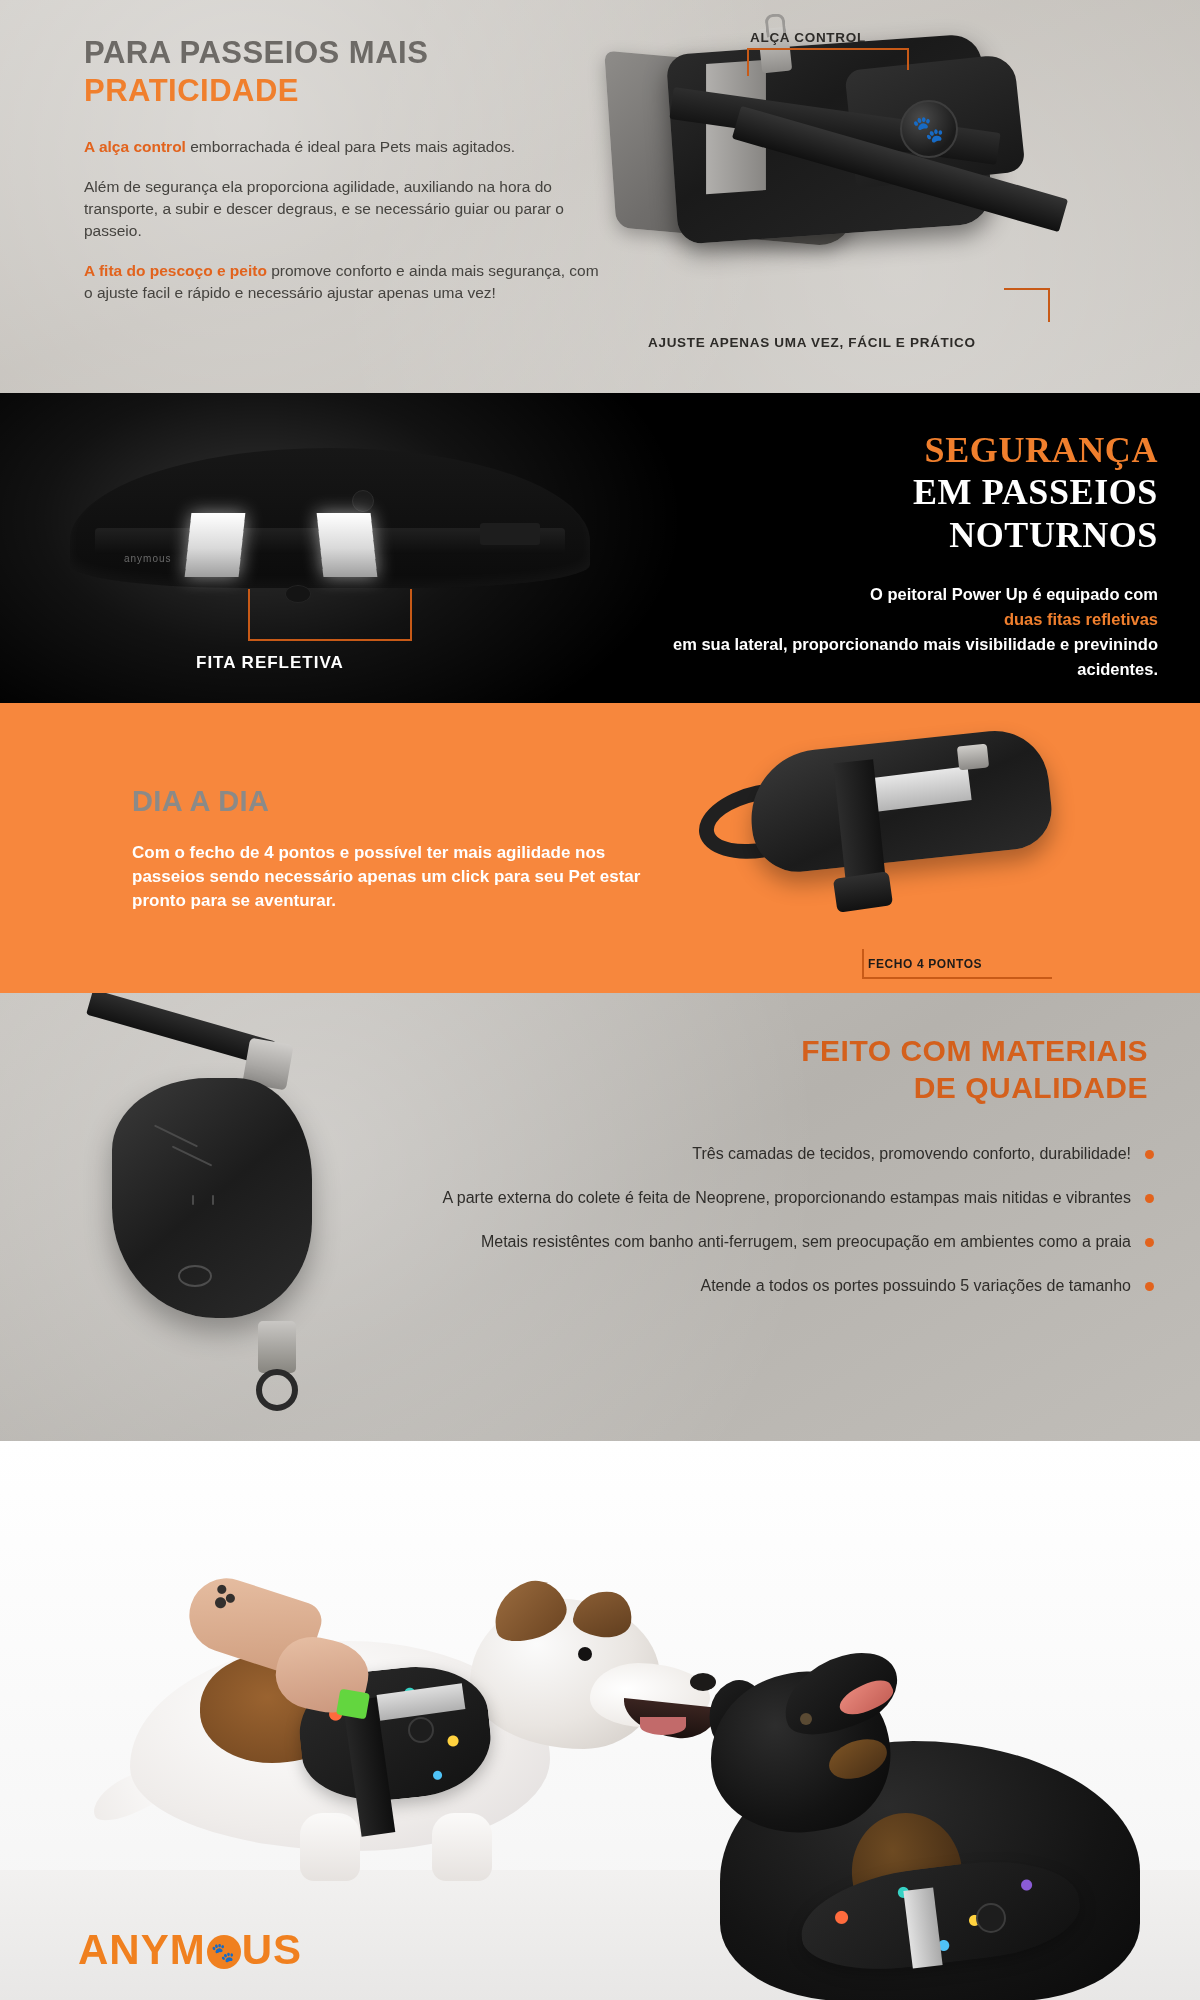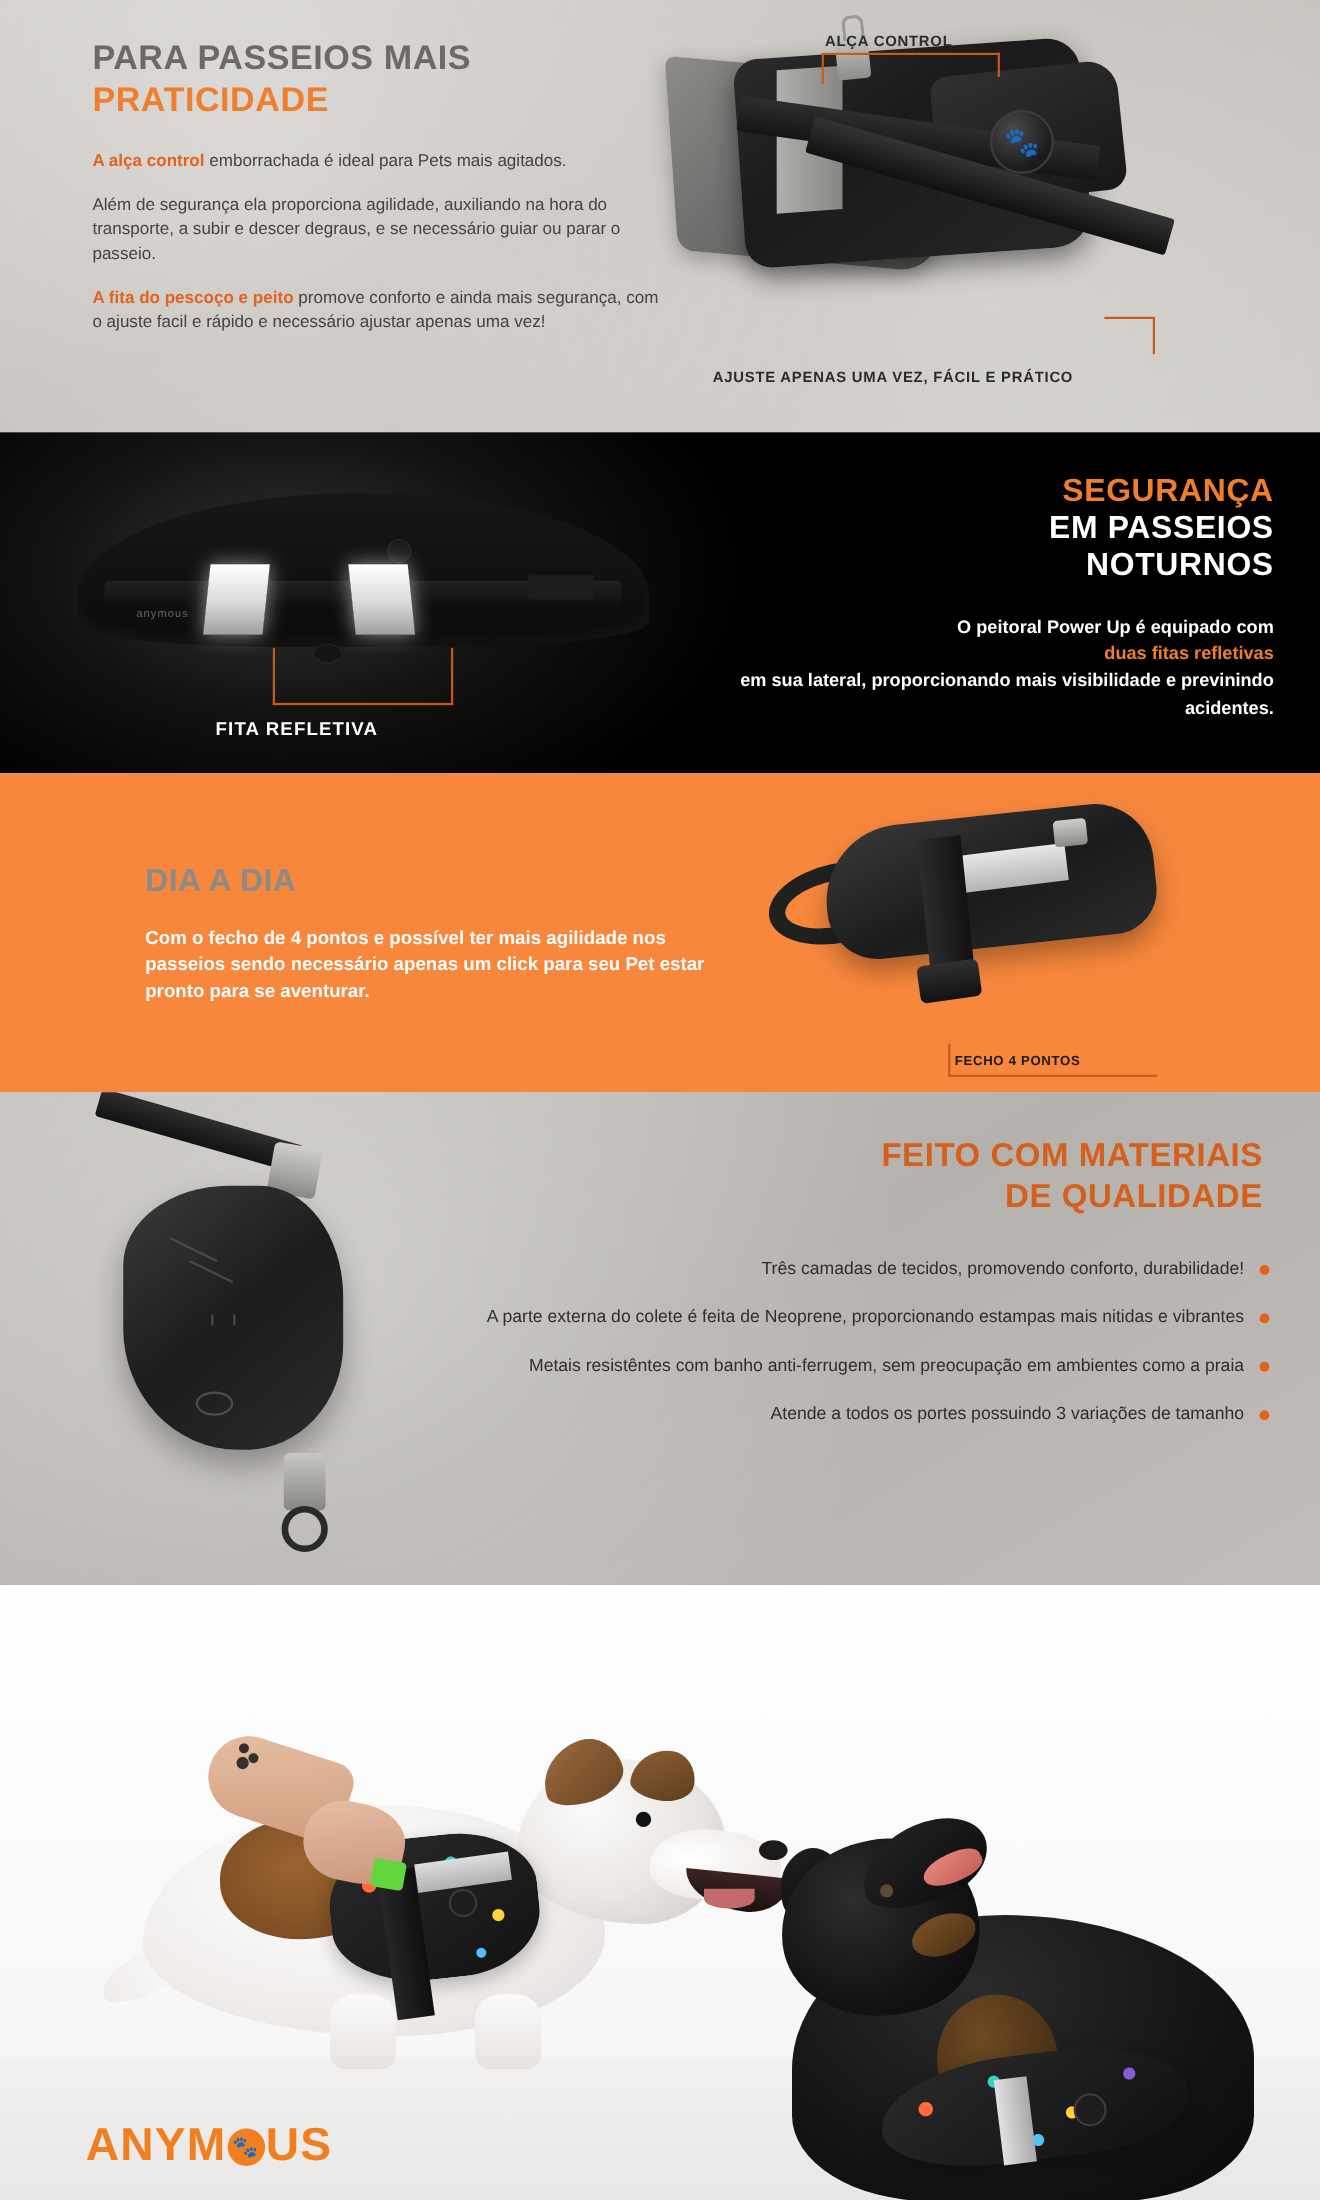--- a/index.html
+++ b/index.html
@@ -152,22 +152,23 @@
   .n-badge2 {
     position: absolute; left: 352px; top: 97px; width: 22px; height: 22px;
     border-radius: 50%; background: #1c1c1c; border: 1px solid #2b2b2b;
   }
   .cap-fita {
     position: absolute; left: 196px; top: 260px;
     font-size: 17px; font-weight: bold; letter-spacing: 1px; color: #ffffff;
   }
   .sec2 .right { position: absolute; right: 42px; top: 36px; width: 560px; text-align: right; }
   .h2 {
-    font-size: 29px; font-weight: bold; line-height: 1.18; letter-spacing: 0.6px;
+    font-size: 36px; font-weight: bold; line-height: 1.18; letter-spacing: 0.6px;
     color: #ffffff;
+    font-family: Liberation Serif, serif;
   }
   .h2 .orange { color: #f07f2d; }
   .s2p { margin-top: 26px; font-size: 16.5px; line-height: 1.5; color: #ffffff; font-weight: bold; }
   .s2p .oj { color: #f07f2d; }
 
   
   .sec3 {
     position: relative; width: 1200px; height: 290px;
     background: #f7873d;
     overflow: hidden;
@@ -616,21 +617,21 @@
       </div>
       <div class="bullet">
         <div class="btxt">A parte externa do colete é feita de Neoprene, proporcionando estampas mais nitidas e vibrantes</div>
         <div class="bdot"></div>
       </div>
       <div class="bullet">
         <div class="btxt">Metais resistêntes com banho anti-ferrugem, sem preocupação em ambientes como a praia</div>
         <div class="bdot"></div>
       </div>
       <div class="bullet">
-        <div class="btxt">Atende a todos os portes possuindo 3 variações de tamanho</div>
+        <div class="btxt">Atende a todos os portes possuindo 5 variações de tamanho</div>
         <div class="bdot"></div>
       </div>
     </div>
   </section>
 
   <section class="sec5">
     <div class="floor"></div>
 
     <div class="dog1-tail"></div>
     <div class="dog1-body"></div>

